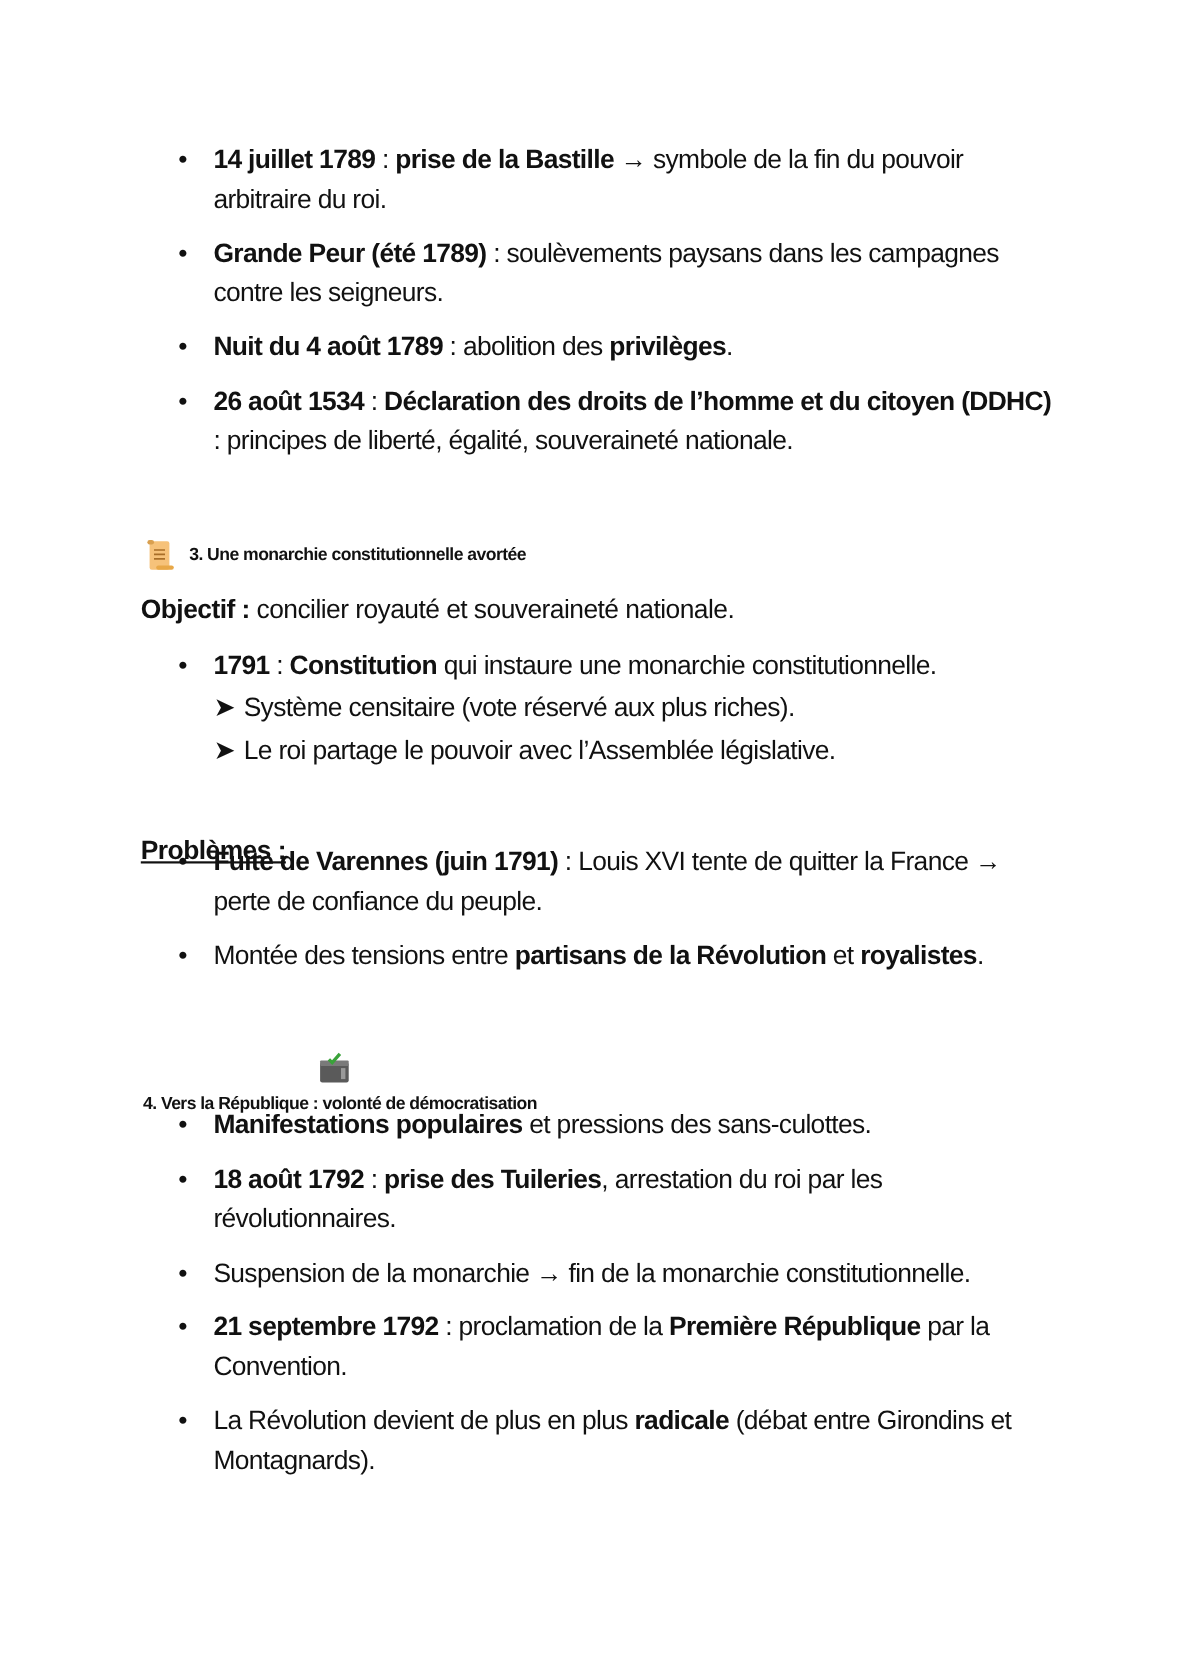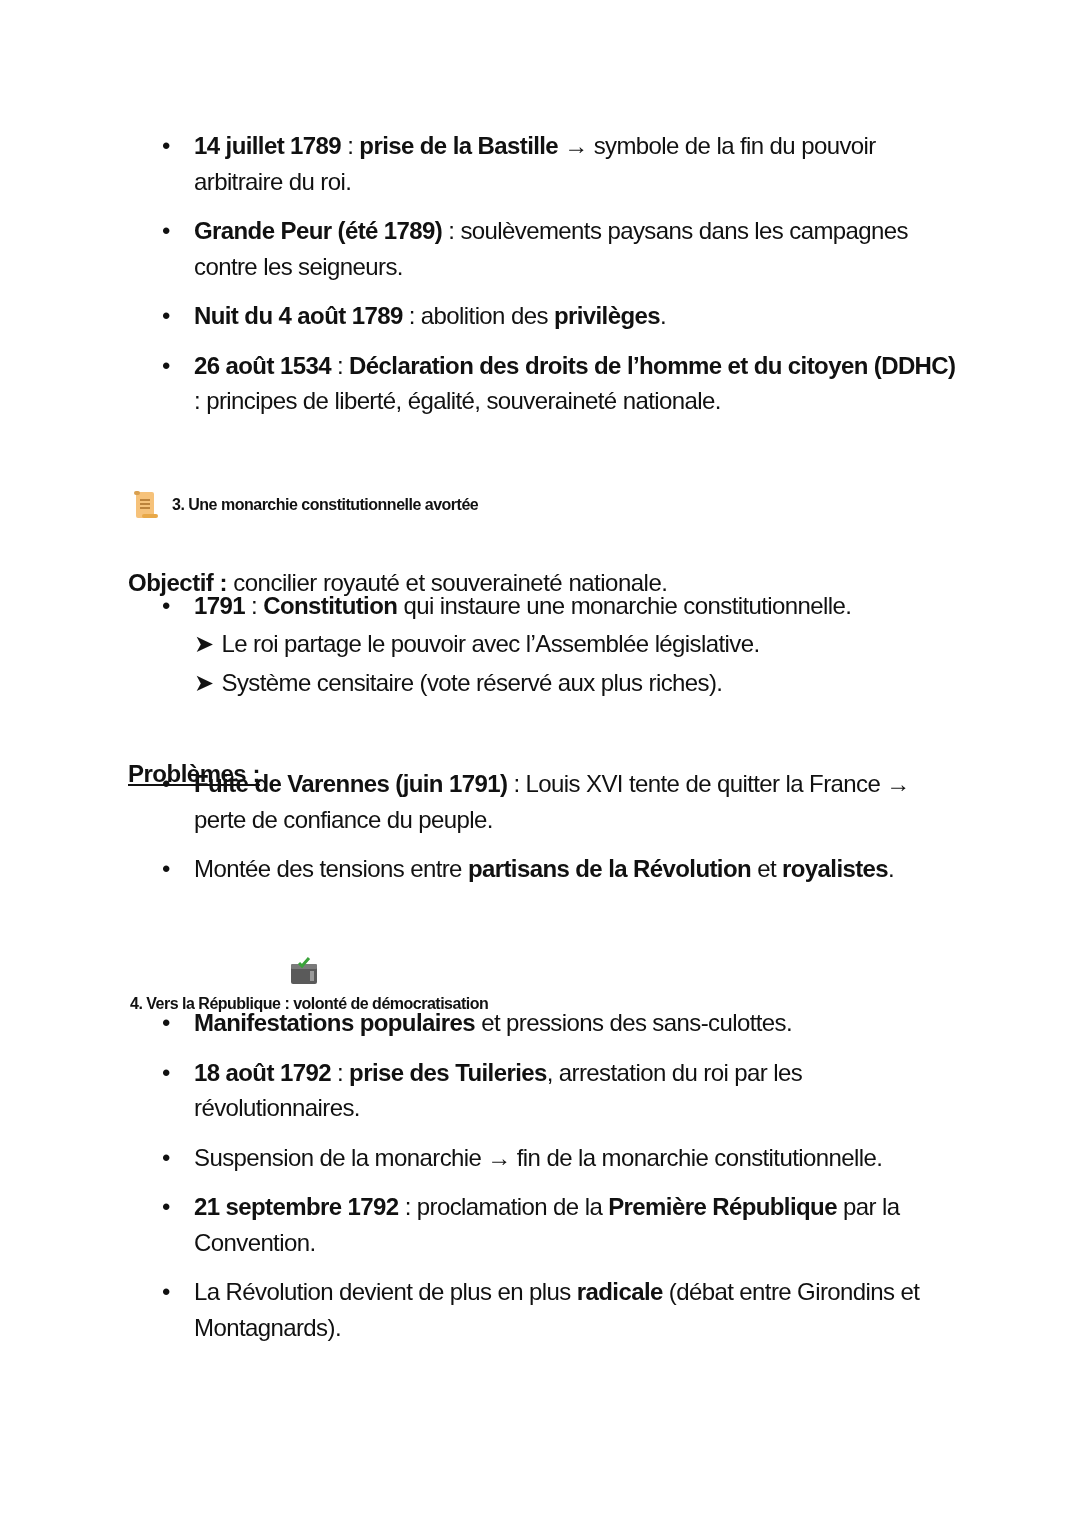--- a/index.html
+++ b/index.html
@@ -60,33 +60,33 @@
         <rect x="4" y="2" width="6" height="4" rx="2" fill="#d9a050"></rect>
         <rect x="12" y="25" width="16" height="4" rx="2" fill="#e8a848"></rect>
         <line x1="10" y1="11" x2="20" y2="11" stroke="#a86e28" stroke-width="1.5"></line>
         <line x1="10" y1="15" x2="20" y2="15" stroke="#a86e28" stroke-width="1.5"></line>
         <line x1="10" y1="19" x2="20" y2="19" stroke="#a86e28" stroke-width="1.5"></line>
       </svg>
     </span>
     <span>3. Une monarchie constitutionnelle avortée</span>
   </div>
 
-  <div class="para" style="top:567px;text-align:center;">
+  <div class="para" style="top:539px;text-align:center;">
     <span class="b">Objectif :</span><span> concilier royauté et souveraineté nationale.</span>
   </div>
 
   <ul class="bullets" style="top:588px;">
     <li class="bullet">
       <span class="dot">•</span>
       <span class="b">1791</span><span> : </span><span class="b">Constitution</span><span> qui instaure une monarchie constitutionnelle.</span>
       <div class="sub">
-        <span class="arrowhead">➤</span><span>Le roi partage le pouvoir avec l’Assemblée législative.</span>
+        <span class="arrowhead">➤</span><span>Système censitaire (vote réservé aux plus riches).</span>
       </div>
       <div class="sub">
-        <span class="arrowhead">➤</span><span>Système censitaire (vote réservé aux plus riches).</span>
+        <span class="arrowhead">➤</span><span>Le roi partage le pouvoir avec l’Assemblée législative.</span>
       </div>
     </li>
   </ul>
 
   <div class="para b" style="top:710px;text-decoration:underline;">Problèmes :</div>
 
   <ul class="bullets" style="top:766px;">
     <li class="bullet" style="margin-bottom:14px;">
       <span class="dot">•</span>
       <span class="b">Fuite de Varennes (juin 1791)</span><span> : Louis XVI tente de quitter la France → perte de confiance du peuple.</span>

